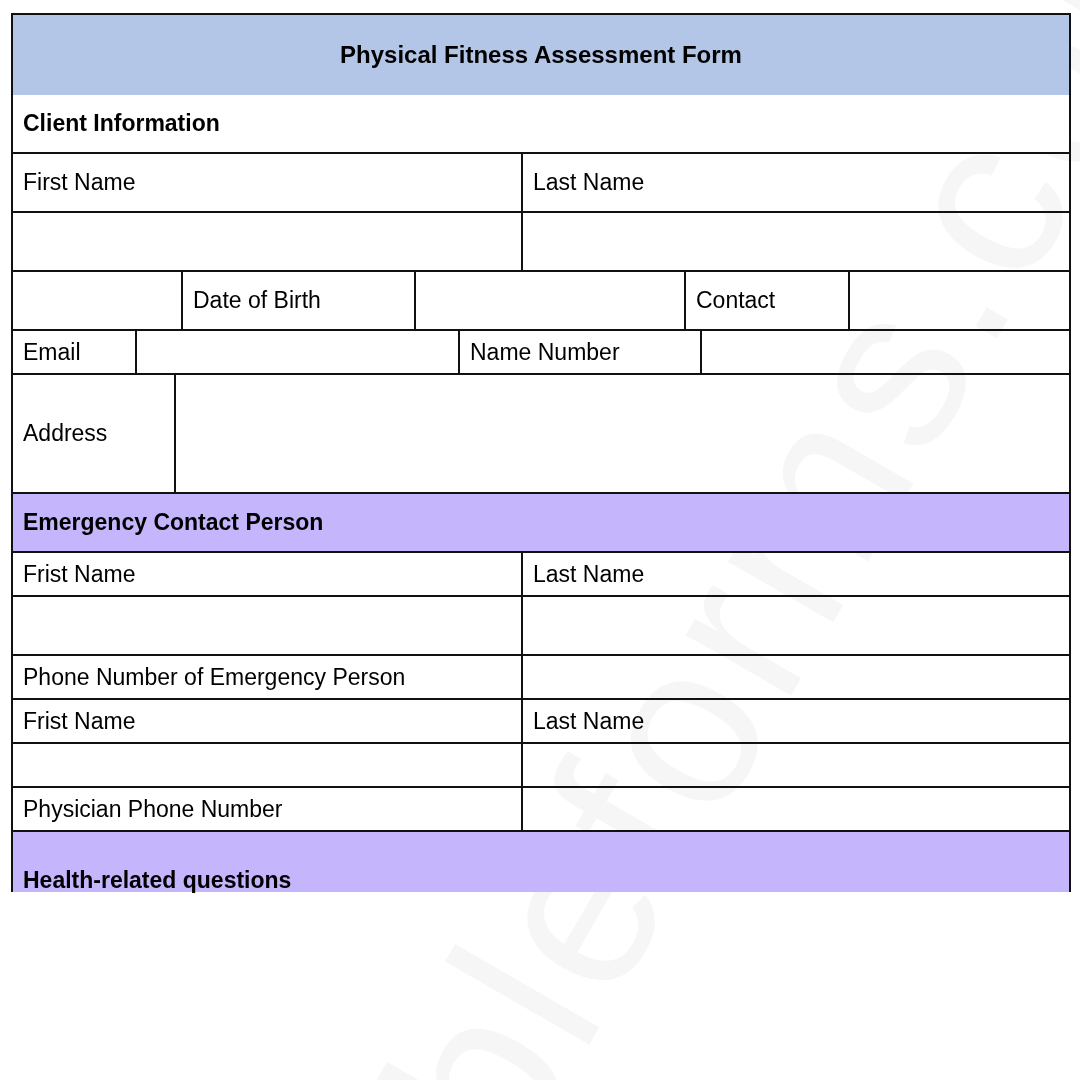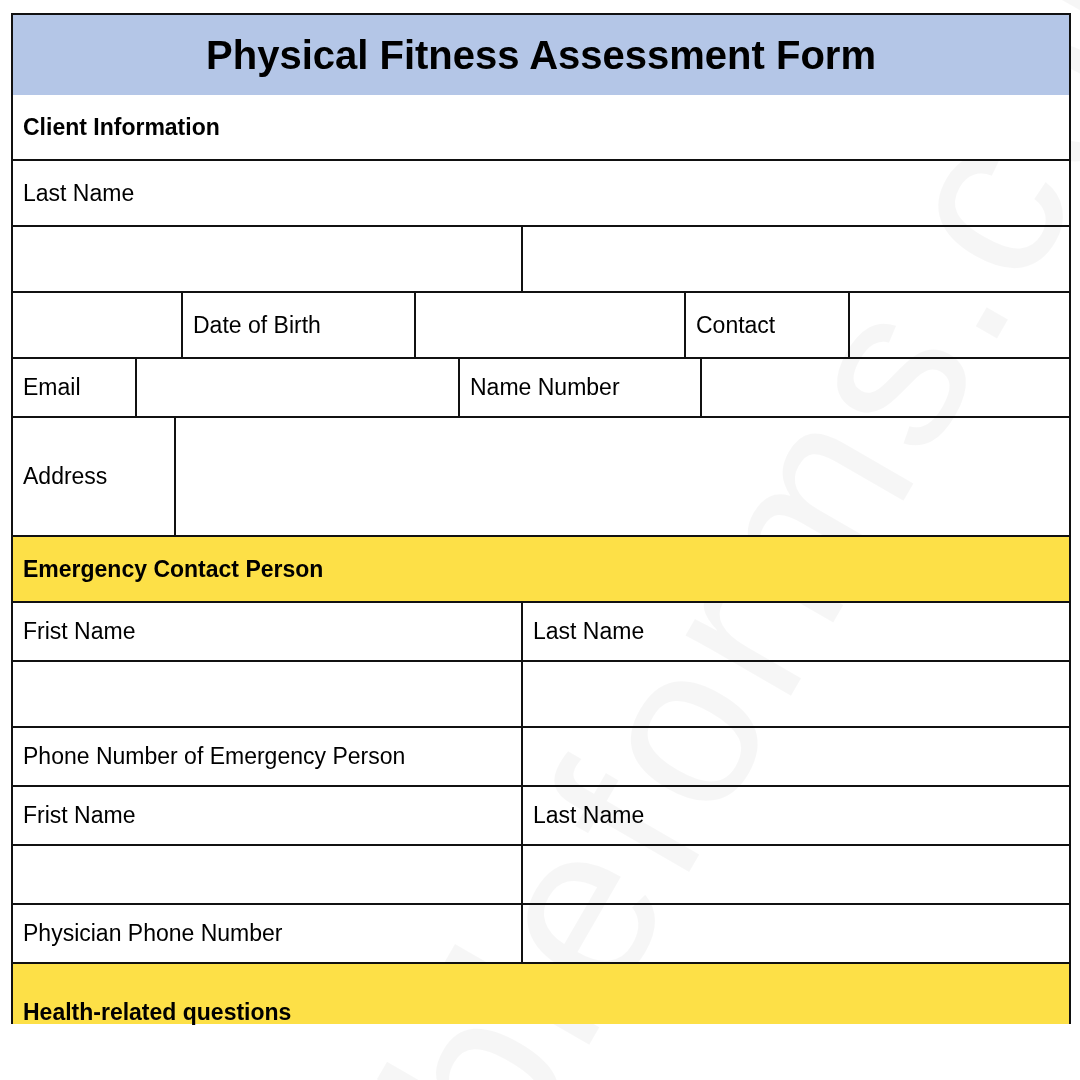--- a/index.html
+++ b/index.html
@@ -1,44 +1,45 @@
 <!DOCTYPE html>
 <html><head>
 <meta charset="utf-8">
 <style>
   html,body{margin:0;padding:0;background:#fff;}
   body{width:1080px;height:1080px;overflow:hidden;position:relative;font-family:"Liberation Sans",sans-serif;color:#000;}
   .form{position:absolute;left:11px;top:13px;width:1056px;border-left:2px solid #111;border-right:2px solid #111;border-top:2px solid #111;}
   .row{display:flex;border-bottom:2px solid #111;box-sizing:border-box;position:relative;}
   .cell{box-sizing:border-box;border-right:2px solid #111;display:flex;align-items:center;padding-left:10px;font-size:23px;height:100%;}
   .cell:last-child{border-right:none;}
-  .title{height:80px;background:#b4c6e7;justify-content:center;padding:0;font-size:40px;font-weight:bold;width:100%;}
-  .sect{background:#fde047;font-weight:bold;width:100%;font-size:23px;}
+  .title{height:80px;background:#b4c6e7;justify-content:center;padding:0;font-size:24px;font-weight:bold;width:100%;}
+  .sect{background:#c4b5fd;font-weight:bold;width:100%;font-size:23px;}
   .sect.white{background:#fff;}
-  .h59{height:66px;}
-  .h60{height:59px;}
+  .h59{height:59px;}
+  .h60{height:44px;}
   .h118{height:119px;}
   .val{background:transparent;}
   .wm{position:absolute;left:330px;top:1070px;transform-origin:0 0;transform:rotate(-60deg);font-size:230px;color:rgba(0,0,0,0.035);font-family:"Liberation Sans",sans-serif;white-space:nowrap;pointer-events:none;letter-spacing:8px;}
 </style>
 </head>
 <body>
 
 <div class="wm">bleforms.com</div>
 
 <div class="form">
 
   <div class="row" style="height:80px">
     <div class="cell title">Physical Fitness Assessment Form</div>
   </div>
 
   <div class="row h59">
     <div class="cell sect white">Client Information</div>
   </div>
   <div class="row h59">
+    <div class="cell" style="width:510px">First Name</div>
     <div class="cell" style="flex:1">Last Name</div>
   </div>
   <div class="row h59">
     <div class="cell val" style="width:510px"></div>
     <div class="cell val" style="flex:1"></div>
   </div>
   <div class="row h59">
     <div class="cell val" style="width:170px"></div>
     <div class="cell" style="width:233px">Date of Birth</div>
     <div class="cell val" style="width:270px"></div>

